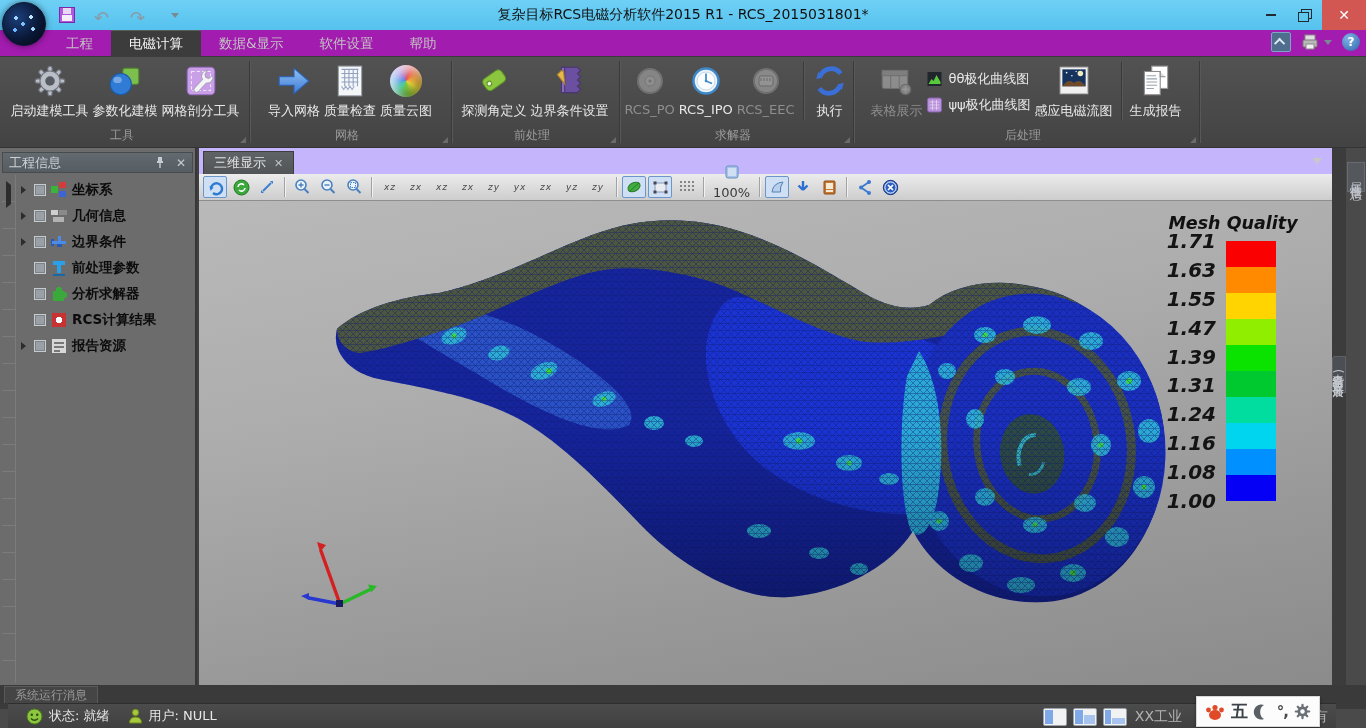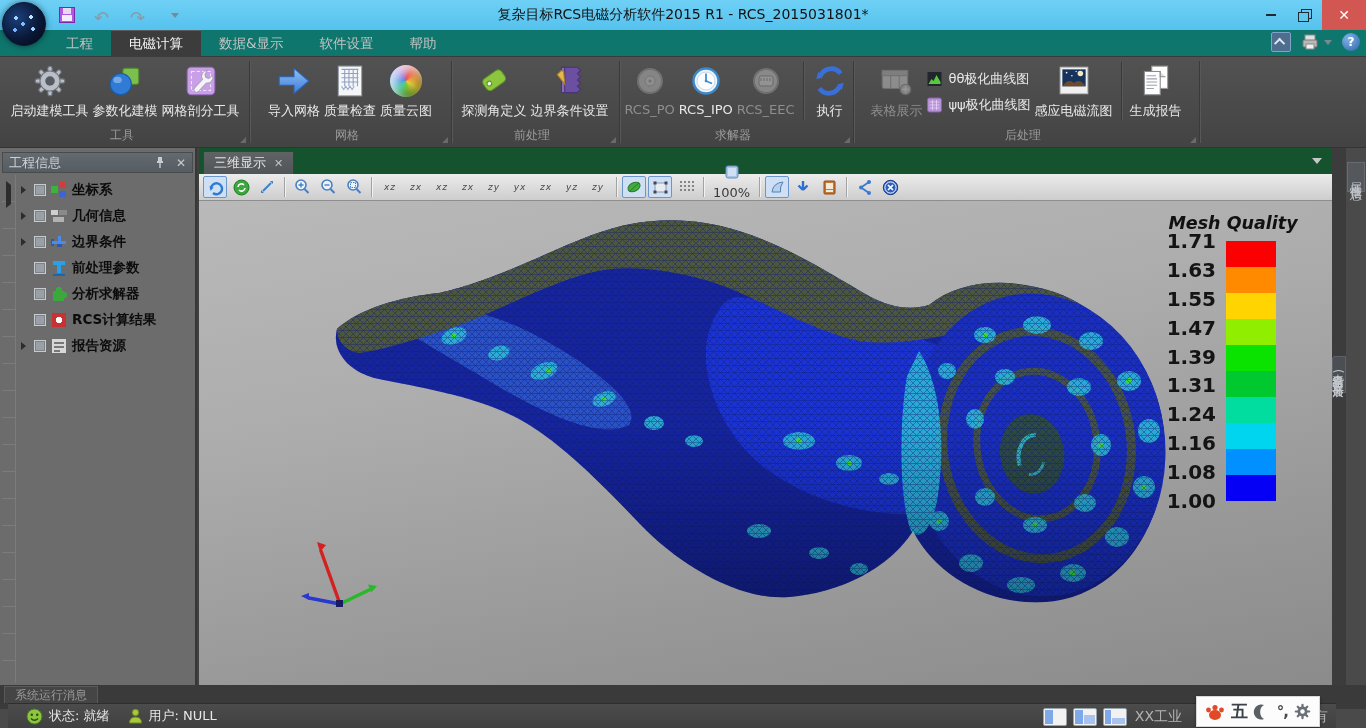--- a/index.html
+++ b/index.html
@@ -32,21 +32,21 @@
   .title-text { position:absolute; left:0; right:0; top:6px; text-align:center; font-size:14px; color:#111; }
   .win-btns { position:absolute; right:0; top:0; height:30px; display:flex; }
   .win-btn { width:34px; height:30px; display:flex; align-items:center; justify-content:center; color:#1a3a4a; font-size:13px; }
   .wb-min:before { content:""; width:10px; height:2px; background:#1f2a33; }
   .wb-rest { position:relative; }
   .wb-rest:before { content:""; position:absolute; width:9px; height:8px; border:1.5px solid #1f2a33; left:13px; top:9px; background:transparent; }
   .wb-rest:after { content:""; position:absolute; width:9px; height:8px; border:1.5px solid #1f2a33; left:10px; top:12px; background:#5fc9f0; }
   .wb-close { width:44px; background:#d25753; color:#fff; font-size:14px; }
 
   
-  .menubar { position:absolute; left:0; top:30px; width:1366px; height:27px; background:#0f766e; border-bottom:1px solid #3a3a3a; }
+  .menubar { position:absolute; left:0; top:30px; width:1366px; height:27px; background:#a21caf; border-bottom:1px solid #3a3a3a; }
   .menu-tabs { position:absolute; left:48px; top:0; height:27px; display:flex; }
   .mtab { height:27px; padding:0 18px; display:flex; align-items:center; color:#c2c2c2; font-size:13.5px; cursor:default; }
   .mtab.active { background:#3c3c3c; color:#f2f2f2; box-shadow:inset 0 1px 0 #5c5c5c; }
   .menu-right { position:absolute; right:6px; top:2px; display:flex; align-items:center; gap:10px; }
   .mr-collapse { width:20px; height:20px; background:#4f6e8e; border:1px solid #7ea4c8; border-radius:2px; display:flex; align-items:center; justify-content:center; }
   .mr-collapse:before { content:""; width:6px; height:6px; border-left:2px solid #dce8f2; border-top:2px solid #dce8f2; transform:rotate(45deg) translateY(2px); }
   .mr-style { display:flex; align-items:center; gap:3px; }
   .help-circle { width:18px; height:18px; border-radius:50%; background:radial-gradient(circle at 35% 30%,#7fb4e8,#2f64a8); color:#fff; font-size:12px; font-weight:bold; display:flex; align-items:center; justify-content:center; }
 
   
@@ -115,21 +115,21 @@
       radial-gradient(circle 3px at 8px 8px,#ffffff 98%,transparent),
       linear-gradient(#c83232,#c83232) 1px 1px/14px 14px; background-repeat:no-repeat; border-radius:2px; }
   [data-icon="report-resource-icon"] { background:
       linear-gradient(#777,#777) 3px 4px/10px 2px,
       linear-gradient(#777,#777) 3px 8px/10px 2px,
       linear-gradient(#777,#777) 3px 12px/6px 2px,
       linear-gradient(#d8d8d8,#d8d8d8) 1px 1px/14px 14px; background-repeat:no-repeat; border:0; }
 
   
   .viewport { position:absolute; left:199px; top:0; width:1133px; height:537px; }
-  .vp-tabrow { position:absolute; left:0; top:0; right:0; height:26px; background:#14532d; }
+  .vp-tabrow { position:absolute; left:0; top:0; right:0; height:26px; background:#c4b5fd; }
   .vp-tab { position:absolute; left:4px; top:3px; height:23px; background:linear-gradient(#5f6366,#525558);
     border:1px solid #3c3e40; border-bottom:none; display:flex; align-items:center; gap:8px; padding:0 10px; }
   .vp-tab-label { color:#e4e4e4; font-size:13px; }
   .vp-tab-close { color:#c2c2c2; font-size:11px; font-weight:bold; }
   .vp-tab-menu { position:absolute; right:10px; top:10px; width:0; height:0; border-left:5px solid transparent; border-right:5px solid transparent; border-top:6px solid #c8c8c8; }
   .vp-toolbar { position:absolute; left:0; top:26px; right:0; height:27px;
     background:linear-gradient(#ececec,#cdcdcd); border-bottom:1px solid #8e8e8e;
     display:flex; align-items:center; padding:0 4px; gap:2px; }
   .vt-btn { width:24px; height:22px; display:flex; align-items:center; justify-content:center; border:1px solid transparent; border-radius:2px; }
   .vt-btn.sel { background:#cfe0f4; border-color:#6a96cc; }
@@ -141,21 +141,21 @@
 
   .canvas3d { position:absolute; left:0; top:53px; right:0; bottom:0;
     background:linear-gradient(170deg,#b9b9b9 0%,#adadad 35%,#979797 75%,#8b8b8b 100%); overflow:hidden; }
   .canvas3d svg.model { position:absolute; left:0; top:0; }
 
   
   .legend { position:absolute; right:30px; top:12px; width:138px; }
   .lg-title { text-align:center; font-size:17.5px; font-weight:bold; font-style:italic; color:#111; margin-bottom:4px; }
   .lg-body { position:relative; display:flex; margin-top:8px; }
   .lg-vals { width:62px; height:286px; margin-top:-13px; display:flex; flex-direction:column; justify-content:space-between; }
-  .lg-vals span { display:block; text-align:right; padding-right:10px; font-size:20px; line-height:26px; font-weight:bold; color:#141414; }
+  .lg-vals span { display:block; text-align:right; padding-right:10px; font-size:20px; line-height:26px; font-weight:bold; font-style:italic; color:#141414; }
   .lg-sws { width:50px; display:flex; flex-direction:column; }
   .lg-sws div { width:50px; height:26px; }
 
   
   .strip-results { position:absolute; left:1332px; top:0; width:14px; height:537px; background:#3c3c3c; }
   .results-tab { position:absolute; left:0; top:208px; width:14px; padding:8px 0; background:#4b4f54; border:1px solid #5e6268; border-radius:3px 0 0 3px;
     writing-mode:vertical-rl; text-align:center; color:#c6cacf; font-size:11.5px; letter-spacing:1px; }
   .strip-props { position:absolute; left:1346px; top:0; width:20px; height:537px; background:#4a4a4a; }
   .props-tab { position:absolute; left:1px; top:14px; width:18px; padding:10px 0; background:#54585d; border:1px solid #686c72;
     writing-mode:vertical-rl; text-align:center; color:#c2c6cc; font-size:12px; letter-spacing:2px; }

